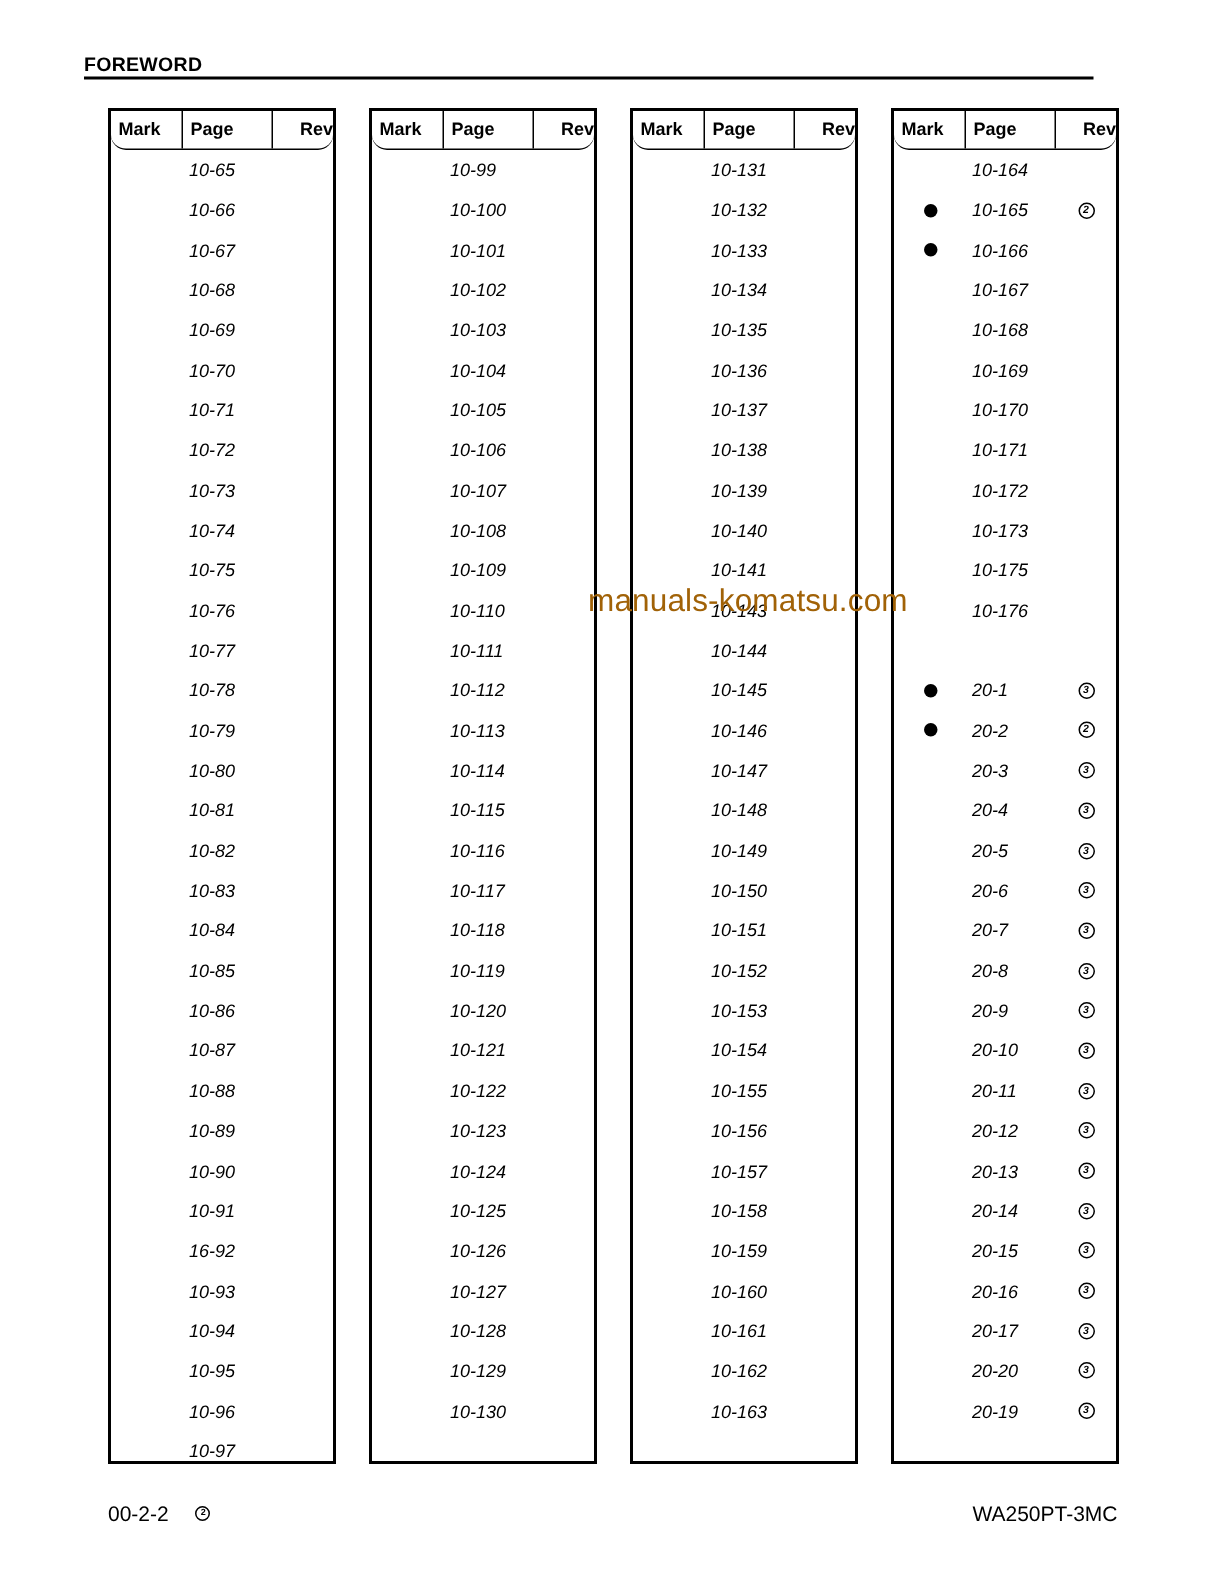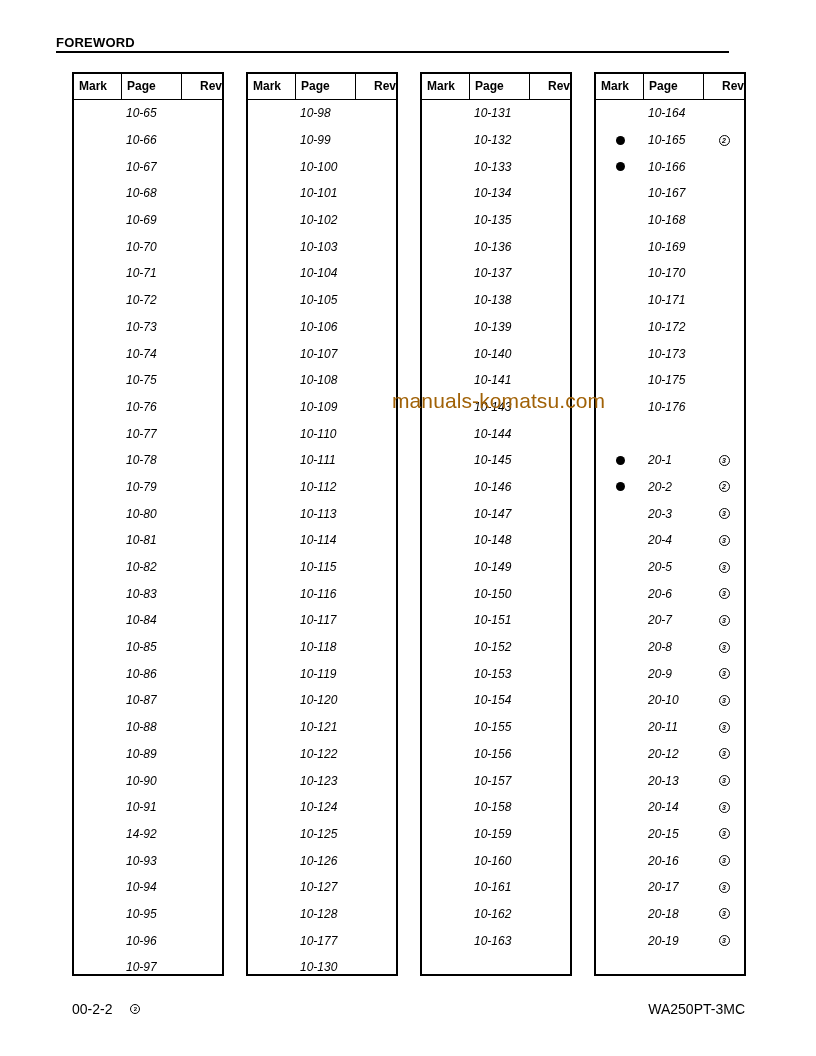--- a/index.html
+++ b/index.html
@@ -3,21 +3,21 @@
 <meta charset="utf-8">
 <style>
   html, body { margin: 0; padding: 0; background: #ffffff; }
   body { width: 816px; height: 1056px; position: relative; overflow: hidden;
          font-family: "Liberation Sans", "DejaVu Sans", sans-serif; color: #000; }
   .header { position: absolute; left: 56px; top: 35px; width: 673px; height: 16px;
             border-bottom: 2px solid #000; }
   .header-title { font-size: 13px; font-weight: bold; letter-spacing: 0.2px; line-height: 15px; }
   .table { position: absolute; top: 72px; width: 152px; height: 904px;
            border: 2px solid #000; box-sizing: border-box; }
-  .thead { display: flex; height: 26px; border-bottom: 1.5px solid #000; box-sizing: border-box; }
+  .thead { display: flex; height: 26px; border-bottom: 1.5px solid #000; box-sizing: border-box; border-radius: 10px; }
   .th { font-size: 12px; font-weight: bold; line-height: 24px; padding-left: 5px; box-sizing: border-box; }
   .th.mark { width: 48px; border-right: 1.5px solid #000; }
   .th.page { width: 60px; border-right: 1.5px solid #000; }
   .th.rev { flex: 1; text-align: right; }
   .tbody { position: relative; font-style: italic; }
   .row { display: flex; height: 26.7px; align-items: center; }
   .cell { font-size: 12px; box-sizing: border-box; }
   .cell.mark { width: 48px; display: flex; justify-content: center; align-items: center; }
   .cell.page { width: 60px; padding-left: 4px; }
   .cell.rev { flex: 1; display: flex; justify-content: center; align-items: center; }
@@ -175,21 +175,21 @@
           <div class="cell page">10-90</div>
           <div class="cell rev"></div>
         </div>
         <div class="row">
           <div class="cell mark"></div>
           <div class="cell page">10-91</div>
           <div class="cell rev"></div>
         </div>
         <div class="row">
           <div class="cell mark"></div>
-          <div class="cell page">14-92</div>
+          <div class="cell page">16-92</div>
           <div class="cell rev"></div>
         </div>
         <div class="row">
           <div class="cell mark"></div>
           <div class="cell page">10-93</div>
           <div class="cell rev"></div>
         </div>
         <div class="row">
           <div class="cell mark"></div>
           <div class="cell page">10-94</div>
@@ -214,25 +214,20 @@
     </div>
     <div class="table" style="left: 246px;">
       <div class="thead">
         <div class="th mark">Mark</div>
         <div class="th page">Page</div>
         <div class="th rev">Rev</div>
       </div>
       <div class="tbody">
         <div class="row">
           <div class="cell mark"></div>
-          <div class="cell page">10-98</div>
-          <div class="cell rev"></div>
-        </div>
-        <div class="row">
-          <div class="cell mark"></div>
           <div class="cell page">10-99</div>
           <div class="cell rev"></div>
         </div>
         <div class="row">
           <div class="cell mark"></div>
           <div class="cell page">10-100</div>
           <div class="cell rev"></div>
         </div>
         <div class="row">
           <div class="cell mark"></div>
@@ -369,21 +364,21 @@
           <div class="cell page">10-127</div>
           <div class="cell rev"></div>
         </div>
         <div class="row">
           <div class="cell mark"></div>
           <div class="cell page">10-128</div>
           <div class="cell rev"></div>
         </div>
         <div class="row">
           <div class="cell mark"></div>
-          <div class="cell page">10-177</div>
+          <div class="cell page">10-129</div>
           <div class="cell rev"></div>
         </div>
         <div class="row">
           <div class="cell mark"></div>
           <div class="cell page">10-130</div>
           <div class="cell rev"></div>
         </div>
       </div>
     </div>
     <div class="table" style="left: 420px;">
@@ -751,21 +746,21 @@
         </div>
         <div class="row">
           <div class="cell mark"></div>
           <div class="cell page">20-17</div>
           <div class="cell rev">
             <span class="revmark">3</span>
           </div>
         </div>
         <div class="row">
           <div class="cell mark"></div>
-          <div class="cell page">20-18</div>
+          <div class="cell page">20-20</div>
           <div class="cell rev">
             <span class="revmark">3</span>
           </div>
         </div>
         <div class="row">
           <div class="cell mark"></div>
           <div class="cell page">20-19</div>
           <div class="cell rev">
             <span class="revmark">3</span>
           </div>

